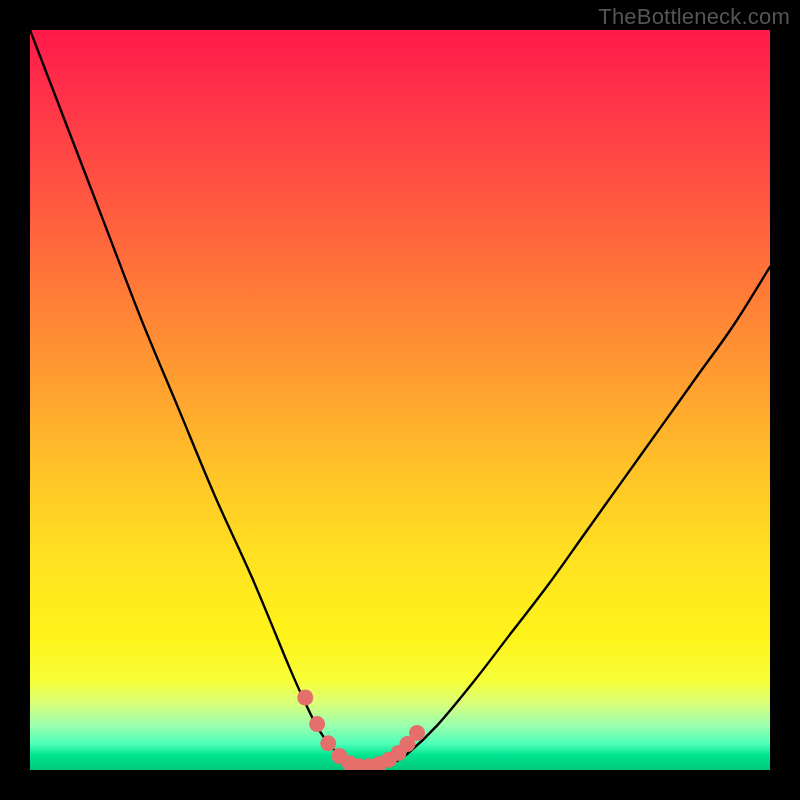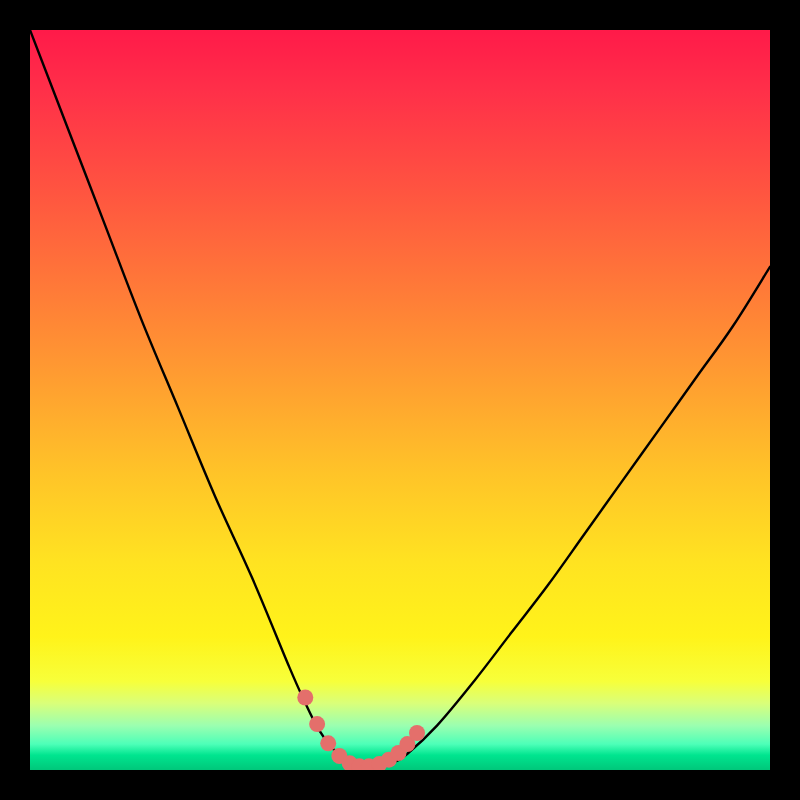--- a/index.html
+++ b/index.html
@@ -62,20 +62,21 @@
     inset: 0;
     width: 100%;
     height: 100%;
   }
 </style>
 </head>
 <body>
 
 <div class="frame">
 
+  <div class="watermark">TheBottleneck.com</div>
 
   <div class="plot-area">
     <div class="gradient"></div>
     <svg class="curve" viewBox="0 0 740 740" preserveAspectRatio="none">
       <path id="curve-path" fill="none" stroke="#000" stroke-width="2.4" stroke-linecap="round" stroke-linejoin="round" d="M 0.00 0.00 C 6.66 17.32, 23.68 61.57, 37.00 96.20 C 50.32 130.83, 60.68 157.77, 74.00 192.40 C 87.32 227.03, 97.68 255.30, 111.00 288.60 C 124.32 321.90, 134.68 345.43, 148.00 377.40 C 161.32 409.37, 171.68 435.56, 185.00 466.20 C 198.32 496.84, 208.68 516.96, 222.00 547.60 C 235.32 578.24, 249.68 614.42, 259.00 636.40 C 268.32 658.38, 268.47 658.38, 273.80 669.70 C 279.13 681.02, 283.27 690.38, 288.60 699.30 C 293.93 708.22, 298.07 713.55, 303.40 719.28 C 308.73 725.01, 312.87 728.06, 318.20 731.12 C 323.53 734.18, 327.67 735.37, 333.00 736.30 C 338.33 737.23, 342.47 736.97, 347.80 736.30 C 353.13 735.63, 357.27 734.86, 362.60 732.60 C 367.93 730.34, 369.41 730.38, 377.40 723.72 C 385.39 717.06, 395.01 708.65, 407.00 695.60 C 418.99 682.55, 430.68 667.85, 444.00 651.20 C 457.32 634.55, 467.68 620.42, 481.00 603.10 C 494.32 585.78, 504.68 572.98, 518.00 555.00 C 531.32 537.02, 541.68 521.85, 555.00 503.20 C 568.32 484.55, 578.68 470.05, 592.00 451.40 C 605.32 432.75, 615.68 418.25, 629.00 399.60 C 642.32 380.95, 652.68 366.45, 666.00 347.80 C 679.32 329.15, 689.68 315.98, 703.00 296.00 C 716.32 276.02, 733.34 247.46, 740.00 236.80"></path>
       <g id="dots">
           <circle cx="275.28" cy="667.48" r="8" fill="#e46f6b"></circle>
           <circle cx="287.12" cy="694.12" r="8" fill="#e46f6b"></circle>
           <circle cx="298.22" cy="713.36" r="8" fill="#e46f6b"></circle>
           <circle cx="309.32" cy="725.94" r="8" fill="#e46f6b"></circle>

